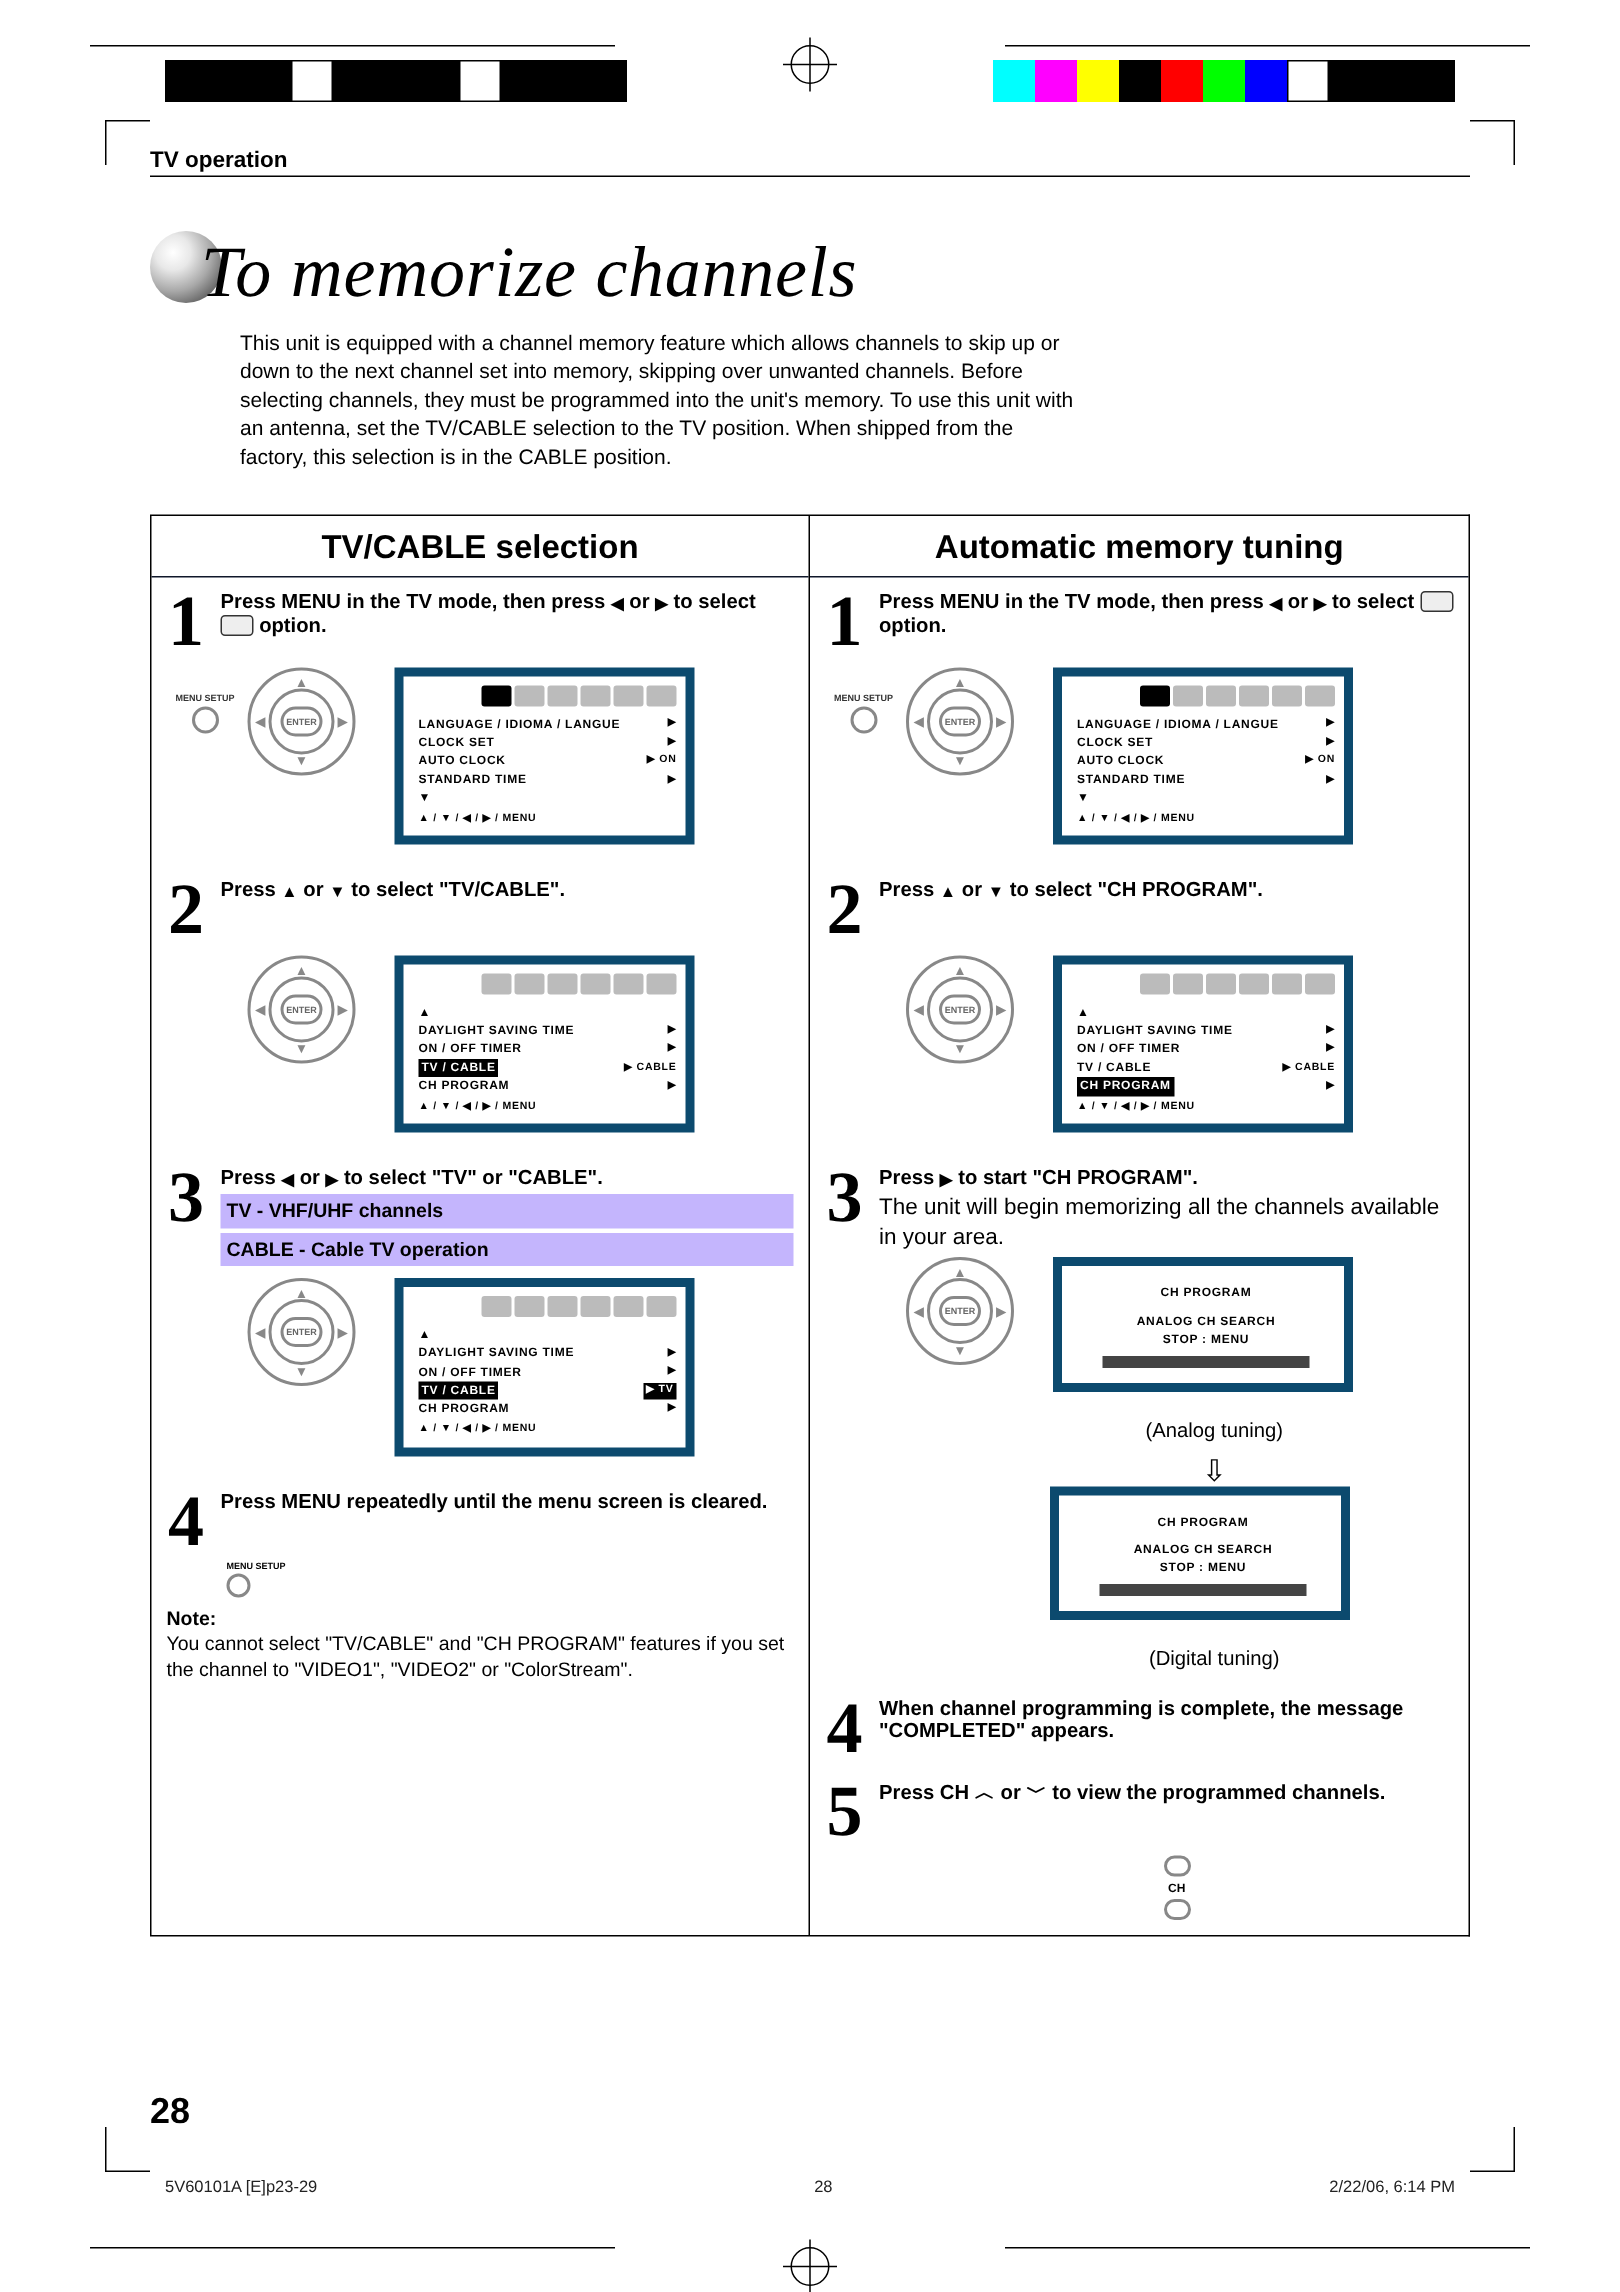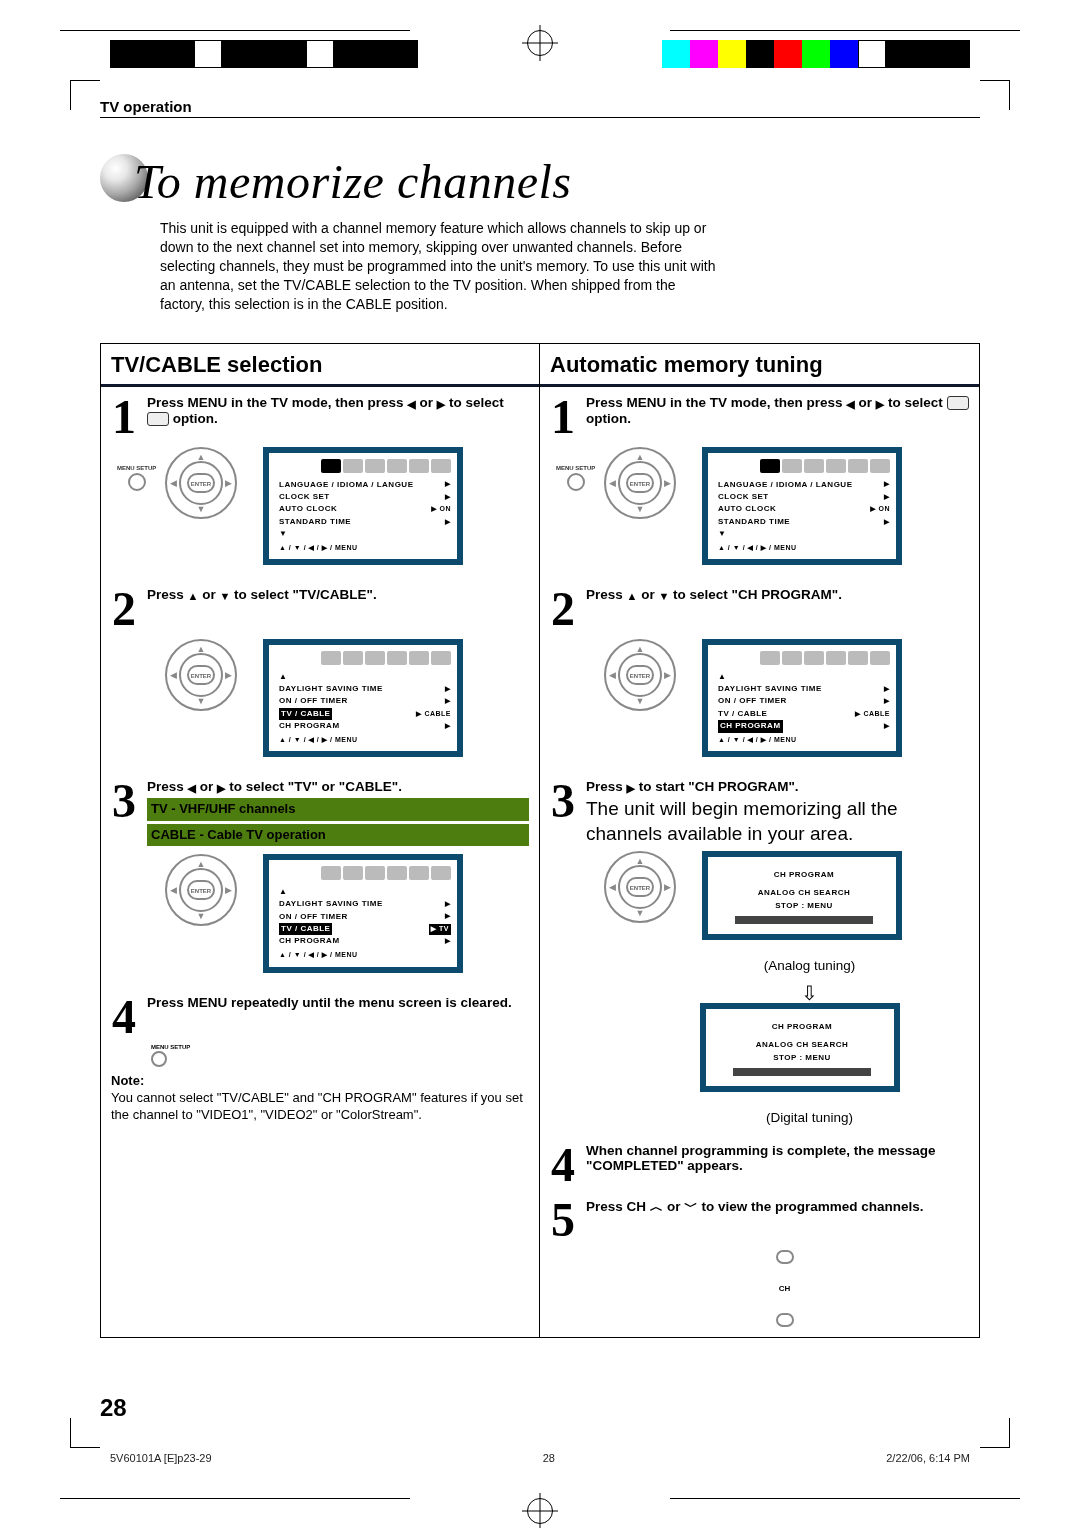--- a/index.html
+++ b/index.html
@@ -69,42 +69,43 @@
     max-width: 560px;
     margin-bottom: 30px;
   }
   .columns { display: flex; gap: 0; }
   .col { flex: 1 1 50%; border: 1px solid #000; }
   .col + .col { border-left: none; }
   .col-head {
     font-size: 22px;
     font-weight: bold;
     padding: 8px 10px 6px;
-    border-bottom: 3px solid #0f172a;
+    border-bottom: 1px solid #0f172a;
+    text-align: center;
   }
   .step {
     display: flex;
     align-items: flex-start;
     padding: 8px 10px 4px 6px;
     gap: 6px;
   }
   .step-num {
     font-family: "Times New Roman", serif;
     font-size: 48px;
     font-weight: bold;
     line-height: .9;
     width: 34px;
     text-align: center;
     flex: 0 0 34px;
   }
   .step-body { flex: 1; font-size: 13.5px; }
   .step-body b { font-weight: bold; }
-  .step-extra { font-size: 19px; line-height:1.3; margin-top:2px;}
+  .step-extra { font-size: 15px; line-height:1.3; margin-top:2px;}
   .box-hl {
-    background: #4d7c0f;
+    background: #c4b5fd;
     padding: 2px 4px;
     font-weight: bold;
     font-size: 13px;
     line-height: 1.4;
     margin-top: 3px;
     display: block;
   }
 
   .remote-wrap {
     display: flex; align-items: flex-start; gap: 10px;
@@ -150,21 +151,21 @@
   .osd-row .v{font-size:7px;}
   .osd .hl{background:#000;color:#fff;padding:0 2px;display:inline-block;}
   .osd .nav{font-size:7px;margin-top:2px;}
   .osd.center{text-align:center;}
   .osd .bar{height:8px;background:#444;width:80%;margin:4px auto;}
 
   .caption { text-align:center; font-size:13.5px; margin:4px 0 10px 100px;}
   .arrow-down { text-align:center; font-size:20px; margin-left:100px; line-height:1;}
 
   .small-btn-col{
-    display:flex;flex-direction:column;align-items:center;gap:20px;
+    display:flex;flex-direction:column;align-items:center;gap:3px;
     font-size:8px;font-weight:bold;margin:4px 0 0 50px;
   }
   .small-btn-col .cbtn{width:18px;height:14px;border:2px solid #888;border-radius:7px;}
 
   .mini-menu-btn{ text-align:left;font-size:6px;font-weight:bold;margin-left:50px;margin-top:2px;}
   .mini-menu-btn .circ{width:16px;height:16px;border:2px solid #888;border-radius:50%;margin-top:1px;}
 
   .note { padding: 6px 10px 10px; font-size:13px; line-height:1.3;}
   .note b{font-weight:bold;}
 

